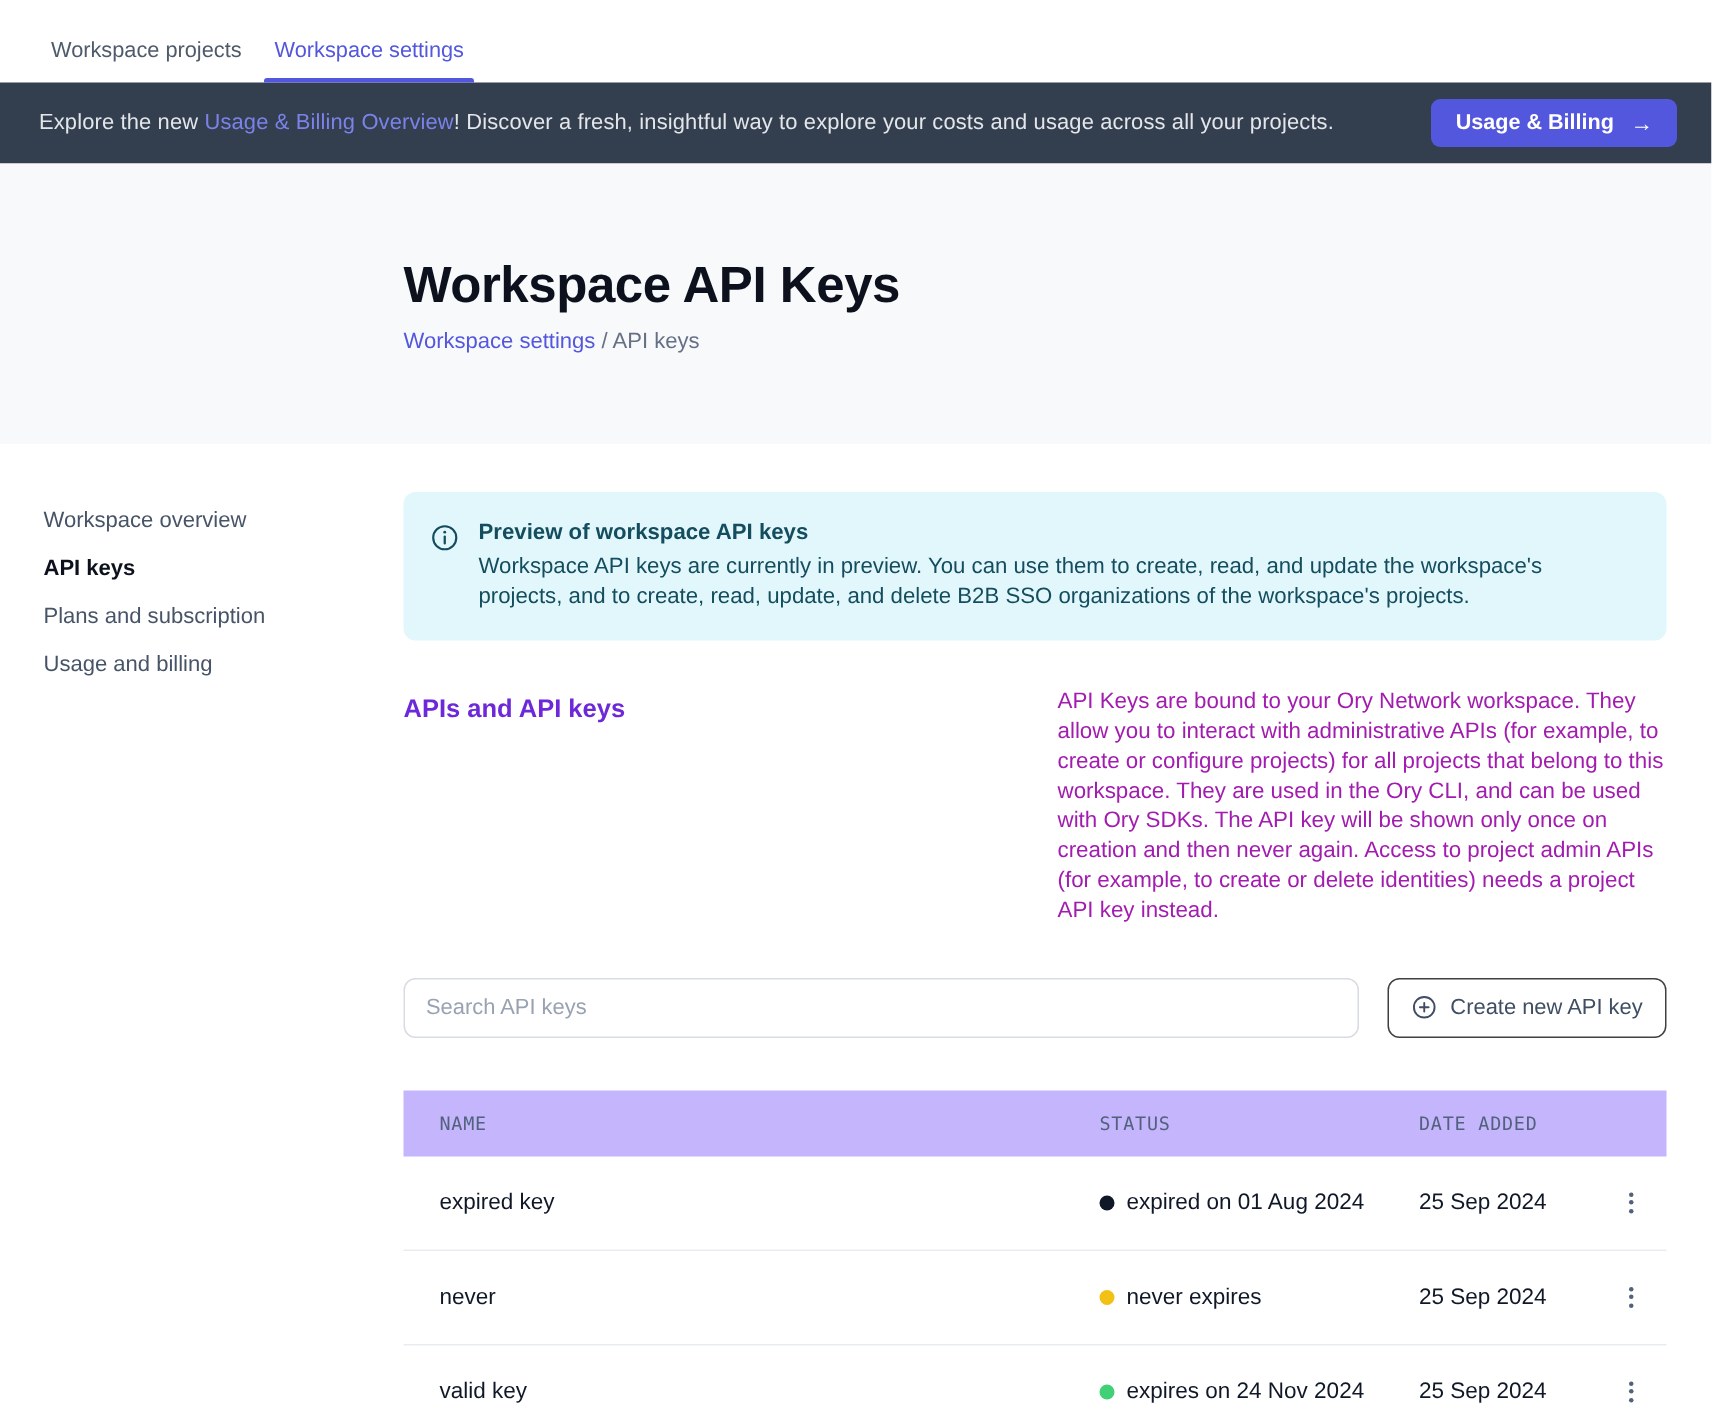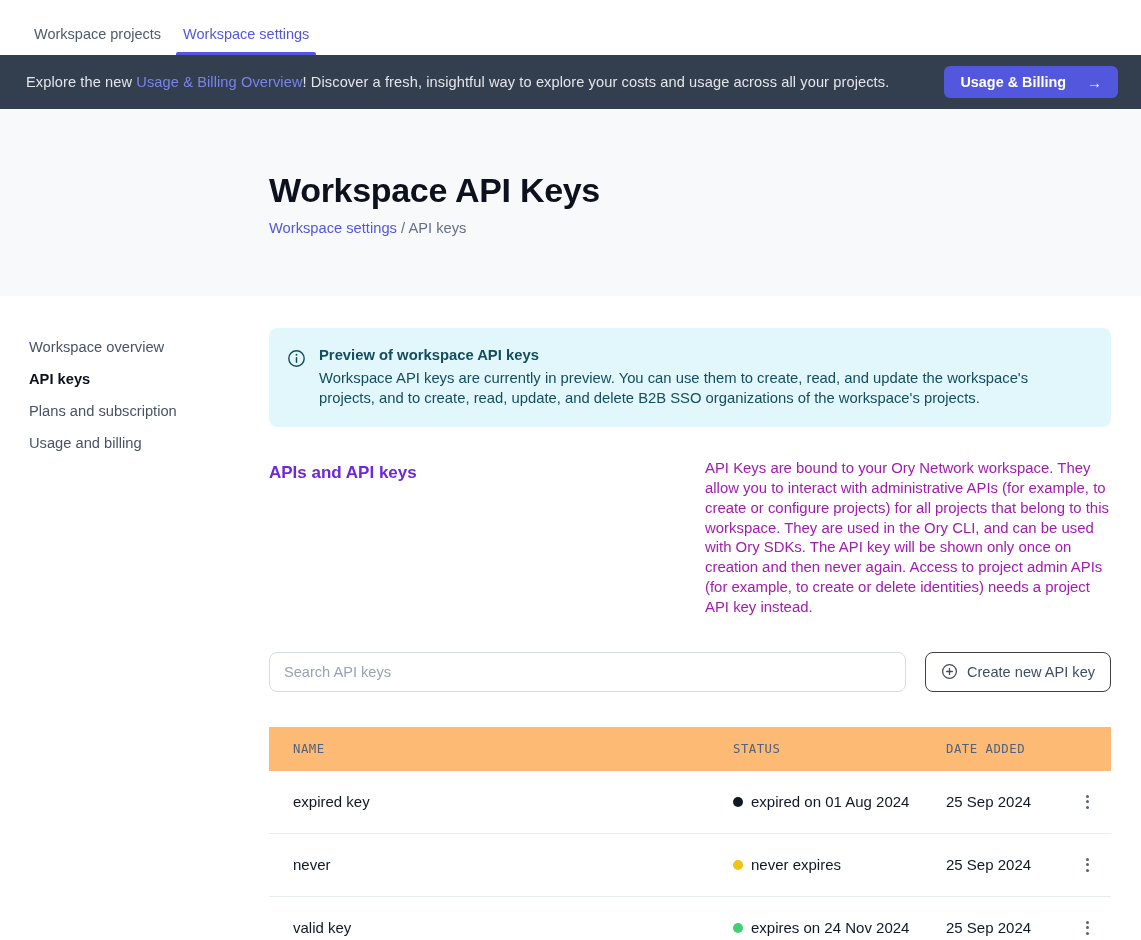--- a/index.html
+++ b/index.html
@@ -10,21 +10,21 @@
   }
   
   .topnav { height:55px; background:#fff; display:flex; align-items:flex-end; padding-left:34px; gap:22px; }
   .tab { font-size:14.5px; color:#4f5b6b; padding-bottom:13px; position:relative; cursor:pointer; white-space:nowrap; }
   .tab.active { color:#5357dd; }
   .tab.active::after { content:""; position:absolute; left:-7px; right:-7px; bottom:0; height:3px; background:#5357dd; border-radius:2px 2px 0 0; }
   
   .banner { height:54px; background:#333e4f; display:flex; align-items:center; padding:0 23px 0 26px; }
   .banner-text { font-size:14.6px; color:#e3e6ea; letter-spacing:.1px; }
   .banner-link { color:#7b83ea; cursor:pointer; }
-  .banner-btn { margin-left:auto; background:#5357dd; color:#fff; border:none; border-radius:6px; height:32px; padding:0 16px; font-size:14.4px; font-weight:600; display:flex; align-items:center; gap:21px; cursor:pointer; font-family:inherit; }
+  .banner-btn { margin-left:auto; background:#5357dd; color:#fff; border:none; border-radius:6px; height:32px; padding:0 16px; font-size:14.4px; font-weight:600; display:flex; align-items:center; gap:11px; cursor:pointer; font-family:inherit; }
   .banner-btn .arrow { font-size:15px; font-weight:400; }
   
   .pageheader { height:187px; background:#f8f9fb; padding:62px 0 0 269px; }
   .page-title { font-size:34px; font-weight:700; color:#0c111d; letter-spacing:-.3px; }
   .breadcrumb { margin-top:10px; font-size:14.7px; color:#667085; }
   .breadcrumb a { color:#5357dd; text-decoration:none; cursor:pointer; }
   
   .main { display:flex; }
   .sidebar { width:269px; padding:35px 0 0 29px; flex-shrink:0; }
   .side-item { height:32px; display:flex; align-items:center; font-size:14.7px; color:#475467; cursor:pointer; }
@@ -41,21 +41,21 @@
   .section-desc { width:406px; font-size:14.9px; line-height:19.8px; color:#a21caf; }
   
   .toolbar { display:flex; margin-top:34px; gap:19px; }
   .search-input { flex:1; height:40px; border:1px solid #d7dce2; border-radius:8px; padding:0 14px; font-size:14.6px; color:#101828; font-family:inherit; outline:none; background:#fff; }
   .search-input::placeholder { color:#98a2b3; }
   .create-btn { width:186px; height:40px; border:1px solid #404040; background:#fff; border-radius:8px; display:flex; align-items:center; justify-content:center; gap:9px; font-size:14.6px; color:#3f4e63; cursor:pointer; font-family:inherit; }
   .create-btn svg { width:17px; height:17px; color:#3f4e63; }
   
   .table { margin-top:35px; }
   .thead, .trow { display:grid; grid-template-columns:464px 213px 117px 48px; align-items:center; }
-  .thead { background:#fdba74; height:44px; font-family:"DejaVu Sans Mono", monospace; font-size:12.3px; letter-spacing:.5px; color:#53627c; }
+  .thead { background:#c4b5fd; height:44px; font-family:"DejaVu Sans Mono", monospace; font-size:12.3px; letter-spacing:.5px; color:#53627c; }
   .thead .c1 { padding-left:24px; }
   .trow { height:63px; border-bottom:1px solid #e8ecf0; font-size:15px; color:#101828; }
   .name-cell { padding-left:24px; }
   .status-cell { display:flex; align-items:center; gap:8px; }
   .dot { width:10px; height:10px; border-radius:50%; flex-shrink:0; }
   .kebab { display:flex; flex-direction:column; gap:2.5px; align-items:center; justify-content:center; width:24px; height:24px; justify-self:center; cursor:pointer; }
   .kebab span { width:3px; height:3px; border-radius:50%; background:#53627c; }
 </style>
 </head>
 <body>

